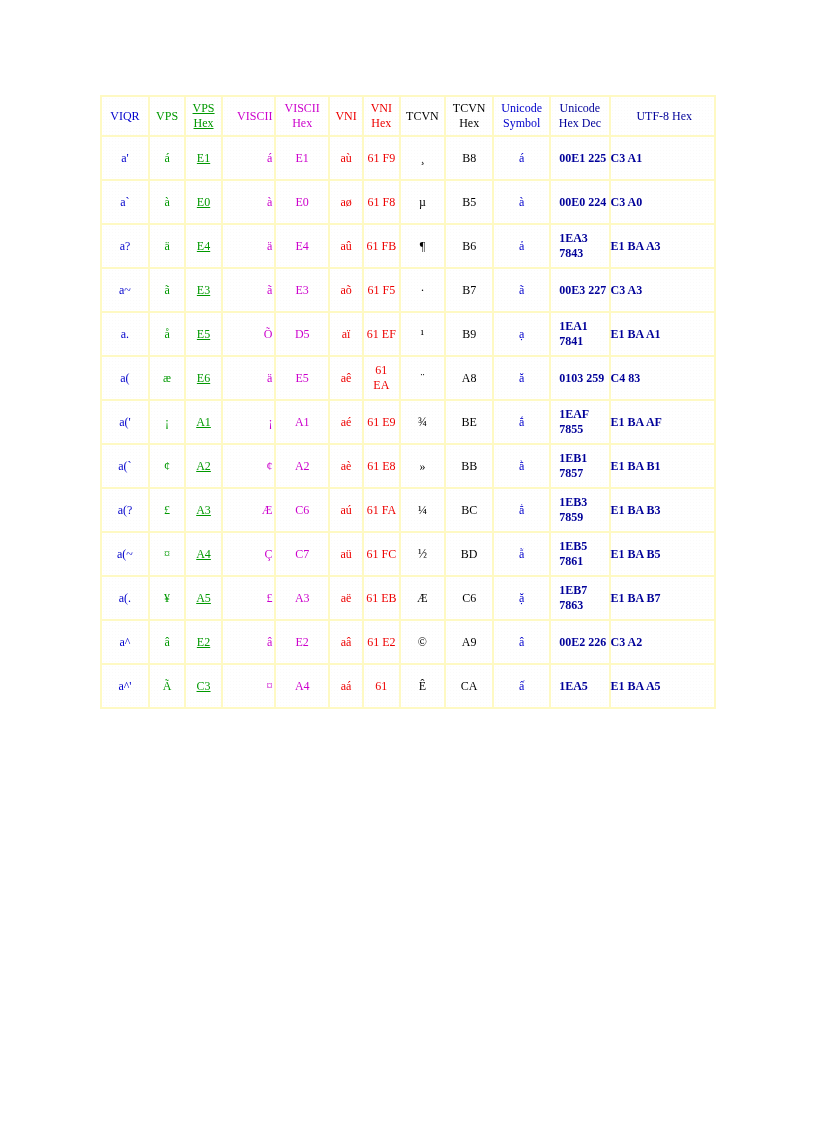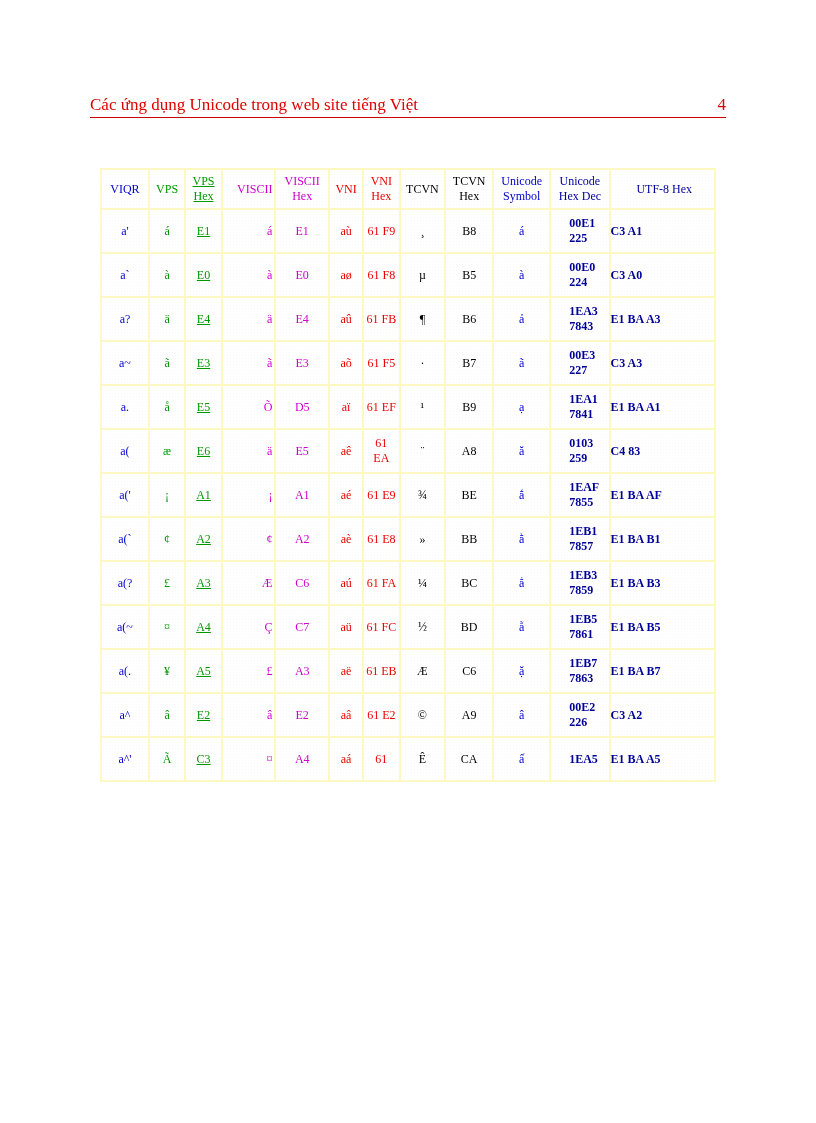--- a/index.html
+++ b/index.html
@@ -79,30 +79,26 @@
   .col-viscii { width: 45px; text-align: right; }
   .col-visciihex { width: 45px; }
   .col-vni    { width: 28px; margin-top: 48px; }
   .col-vnihex { width: 30px; }
   .col-tcvn   { width: 38px; }
   .col-tcvnhex{ width: 40px; }
   .col-usym   { width: 48px; }
   .col-uhex   { width: 50px; }
   .col-utf8   { width: 90px; text-align:center; padding-left:6px;}
   td.col-utf8 { text-align:left; padding-left:0;}
-  td.col-uhex { text-align:left; padding-left:18px;}
+  td.col-uhex { text-align:left; padding-left:8px;}
 </style>
 </head>
 <body>
 
 <div class="page">
-  <div class="header-row">
-    <span class="header-title">Các ứng dụng Unicode trong web site tiếng Việt</span>
-    <span class="header-page">4</span>
-  </div>
 
 
   <div class="tbl-wrap">
     <table>
       <thead>
         <tr id="header-row">
             <th class="c-blue col-viqr">VIQR</th>
             <th class="c-green col-vps">VPS</th>
             <th class="c-green col-vpshex">VPS Hex</th>
             <th class="c-magenta col-viscii">VISCII</th>

